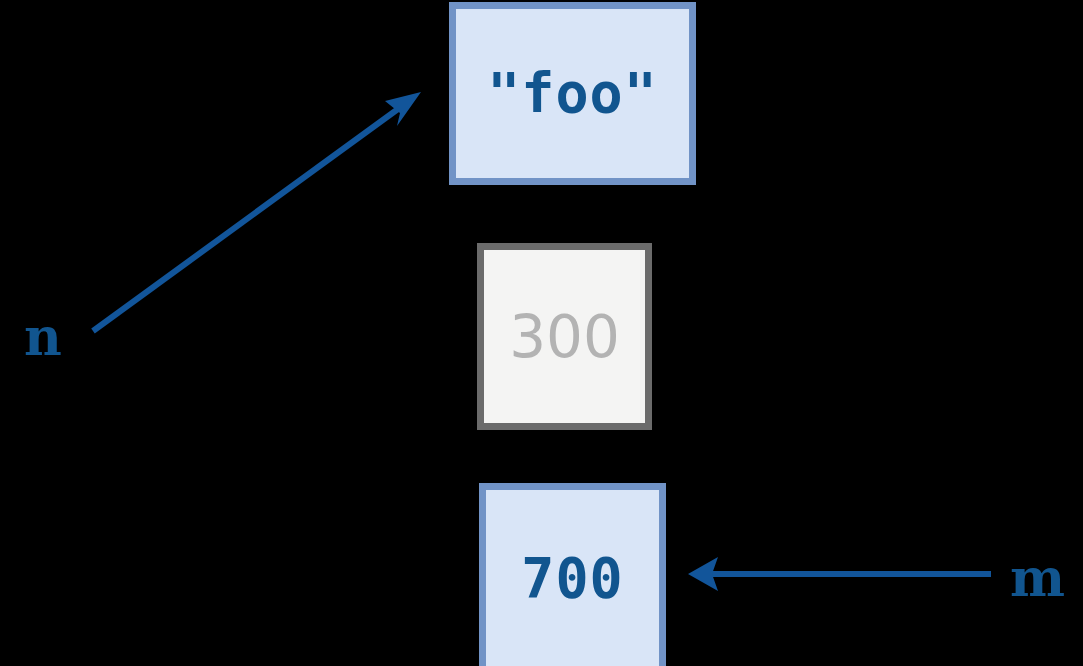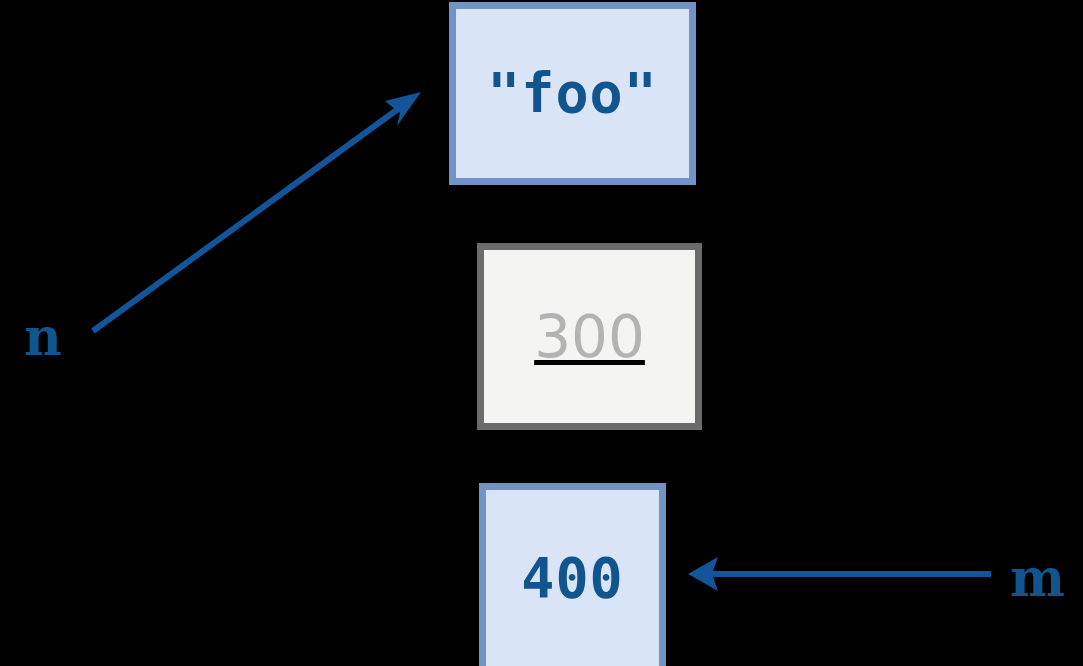--- a/index.html
+++ b/index.html
@@ -44,21 +44,21 @@
   .cell-muted  .cell-label {
     color: #b3b3b3;
     font-family: "DejaVu Sans", "Liberation Sans", sans-serif;
     font-weight: normal;
     font-size: 58px;
     letter-spacing: 0;
   }
 
   
   #box-foo { left: 449px; top: 2px;   width: 247px; height: 183px; }
-  #box-300 { left: 477px; top: 243px; width: 225px; height: 187px; text-decoration: underline; }
+  #box-300 { left: 477px; top: 243px; width: 175px; height: 187px; }
   #box-400 { left: 479px; top: 483px; width: 187px; height: 190px; }
 
   
   .var-label {
     position: absolute;
     color: #11558f;
     font-family: "DejaVu Serif", "Liberation Serif", serif;
     font-weight: bold;
     font-size: 52px;
     line-height: 1;
@@ -95,20 +95,20 @@
 
   <div id="box-foo" class="cell cell-active">
     <span class="cell-label">"foo"</span>
   </div>
 
   <div id="box-300" class="cell cell-muted">
     <span class="cell-label">300</span>
   </div>
 
   <div id="box-400" class="cell cell-active">
-    <span class="cell-label">400</span>
+    <span class="cell-label">700</span>
   </div>
 
   <div id="label-n" class="var-label">n</div>
 
   <div id="label-m" class="var-label">m</div>
 
 </div>
 
 </body></html>

